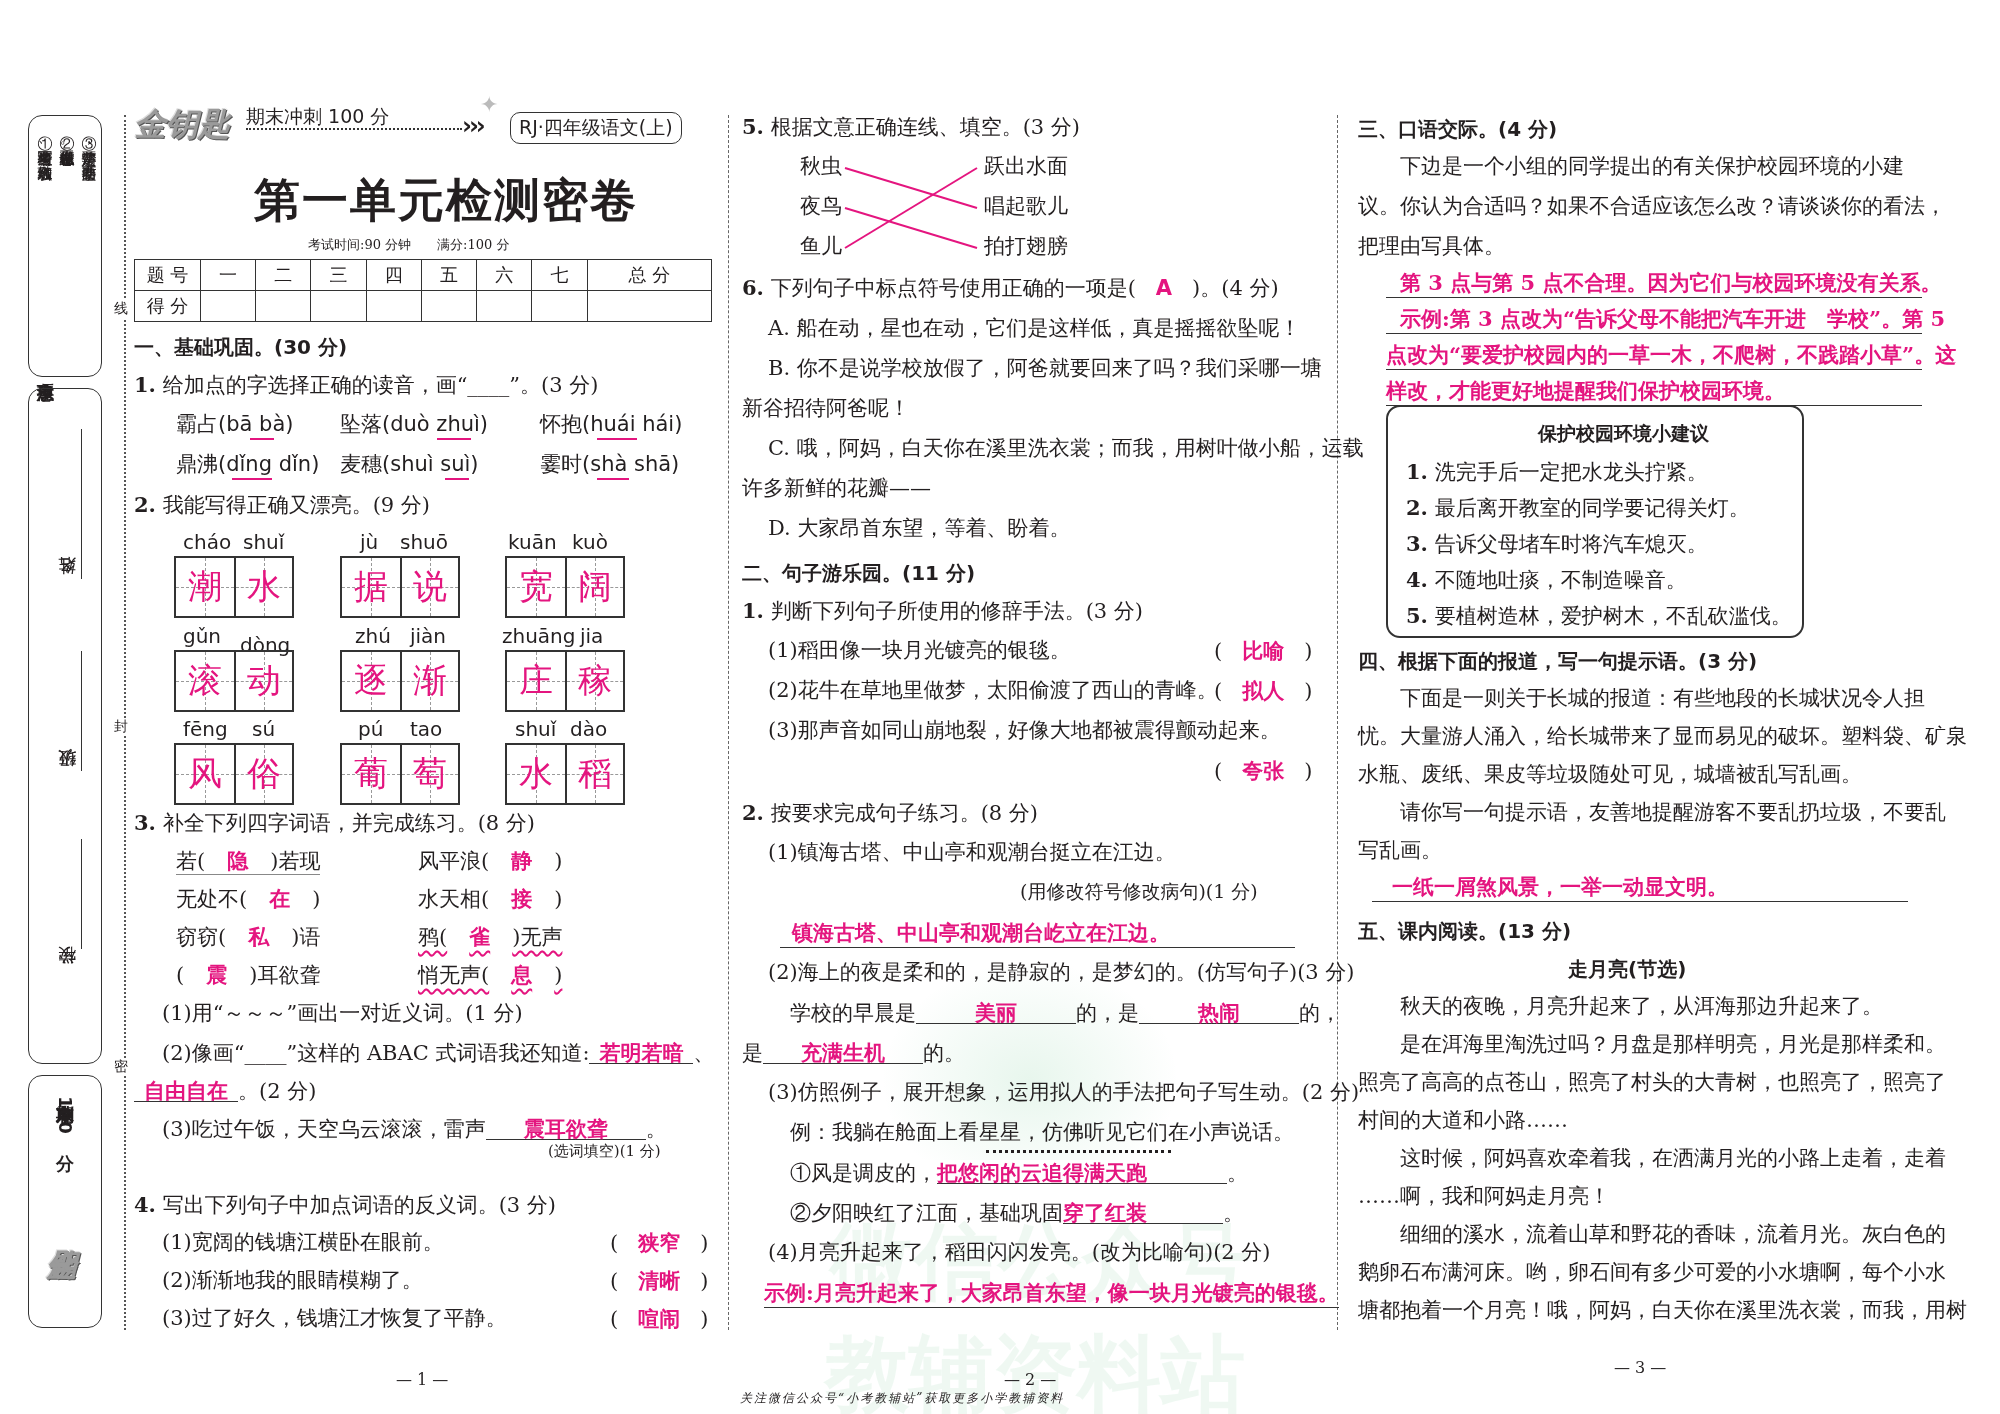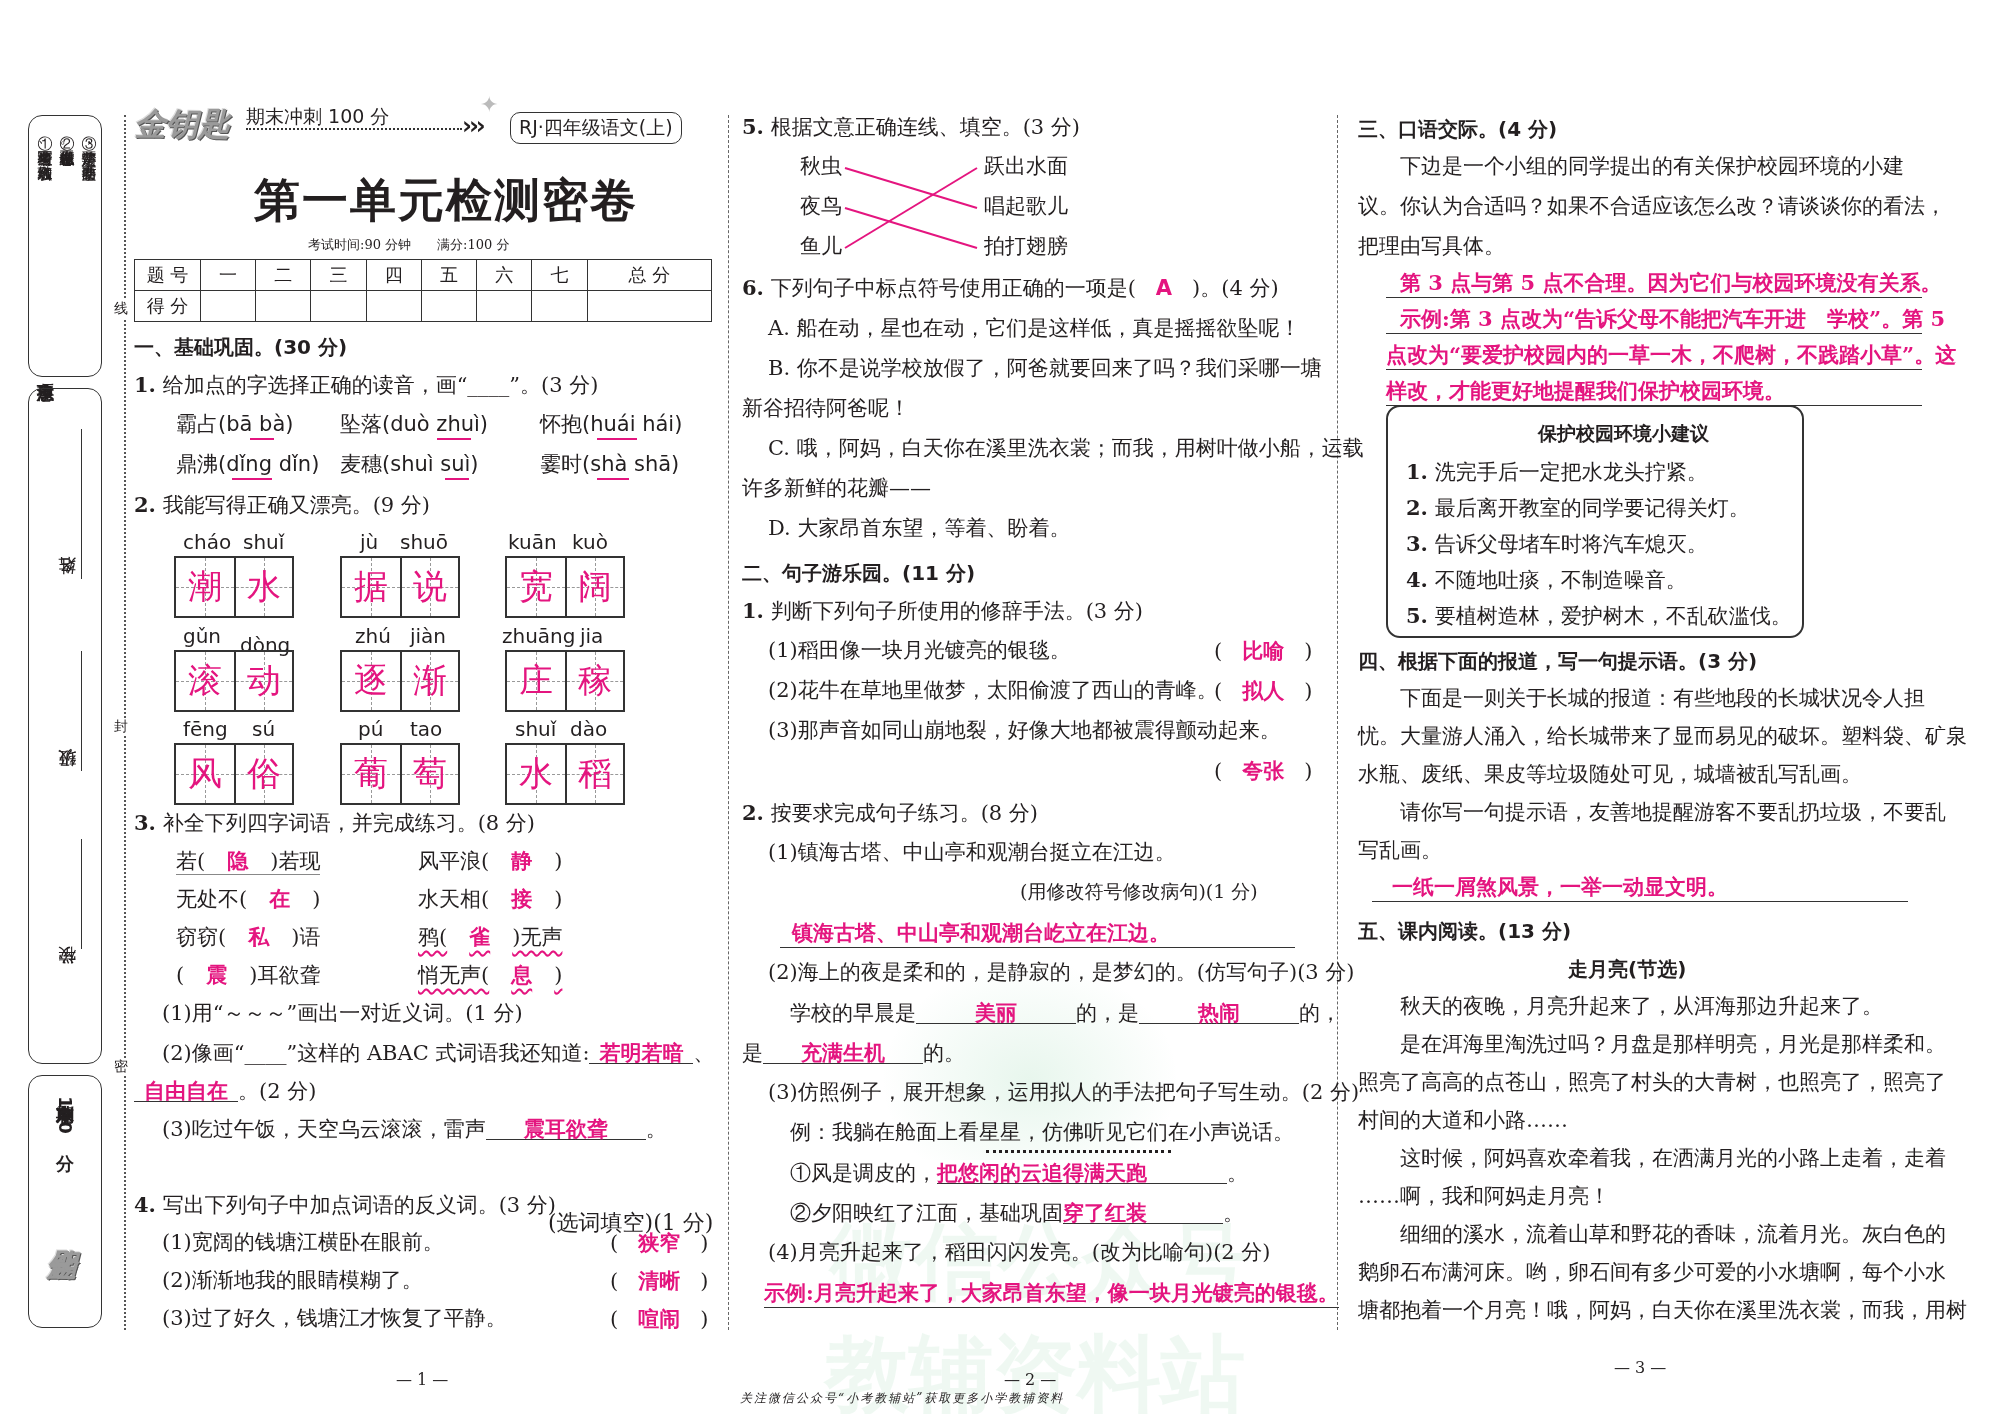--- a/index.html
+++ b/index.html
@@ -224,21 +224,21 @@
 <div class="line" style="left:418px; top:888px;"><span>水天相(</span><span class="ans" style="padding:0 22px;">接</span><span>)</span></div>
 <div class="line" style="left:176px; top:926px;"><span>窃窃(</span><span class="ans" style="padding:0 22px;">私</span><span>)语</span></div>
 <div class="line wavy" style="left:418px; top:926px;"><span>鸦(</span><span class="ans" style="padding:0 22px;">雀</span><span>)无声</span></div>
 <div class="line" style="left:176px; top:964px;"><span>(</span><span class="ans" style="padding:0 22px;">震</span><span>)耳欲聋</span></div>
 <div class="line wavy" style="left:418px; top:964px;"><span>悄无声(</span><span class="ans" style="padding:0 22px;">息</span><span>)</span></div>
 
 <div class="line" style="left:162px; top:1003px;">(1)用“～～～”画出一对近义词。(1 分)</div>
 <div class="line" style="left:162px; top:1042px;"><span>(2)像画“____”这样的 ABAC 式词语我还知道:</span><span class="uline ans" style="width:104px;">若明若暗</span><span>、</span></div>
 <div class="line" style="left:134px; top:1080px;"><span class="uline ans" style="width:104px;">自由自在</span><span>。(2 分)</span></div>
 <div class="line" style="left:162px; top:1118px;"><span>(3)吃过午饭，天空乌云滚滚，雷声</span><span class="uline ans" style="width:160px;">震耳欲聋</span><span>。</span></div>
-<div class="line" style="left:548px; top:1212px; font-size:22px;">(选词填空)(1 分)</div>
+<div class="line" style="left:548px; top:1144px; font-size:15px;">(选词填空)(1 分)</div>
 
 <div class="line" style="left:134px; top:1194px;"><span class="qnum">4.</span> <span>写出下列句子中加点词语的反义词。(3 分)</span></div>
 <div class="line" style="left:162px; top:1232px;">(1)宽阔的钱塘江横卧在眼前。</div>
 <div class="line" style="left:610px; top:1232px;">(<span class="ans" style="padding:0 20px;text-align:right;">狭窄</span>)</div>
 <div class="line" style="left:162px; top:1270px;">(2)渐渐地我的眼睛模糊了。</div>
 <div class="line" style="left:610px; top:1270px;">(<span class="ans" style="padding:0 20px;">清晰</span>)</div>
 <div class="line" style="left:162px; top:1308px;">(3)过了好久，钱塘江才恢复了平静。</div>
 <div class="line" style="left:610px; top:1308px;">(<span class="ans" style="padding:0 20px;">喧闹</span>)</div>
 
 <div class="line" style="left:396px; top:1372px; font-size:16px;">— 1 —</div>

